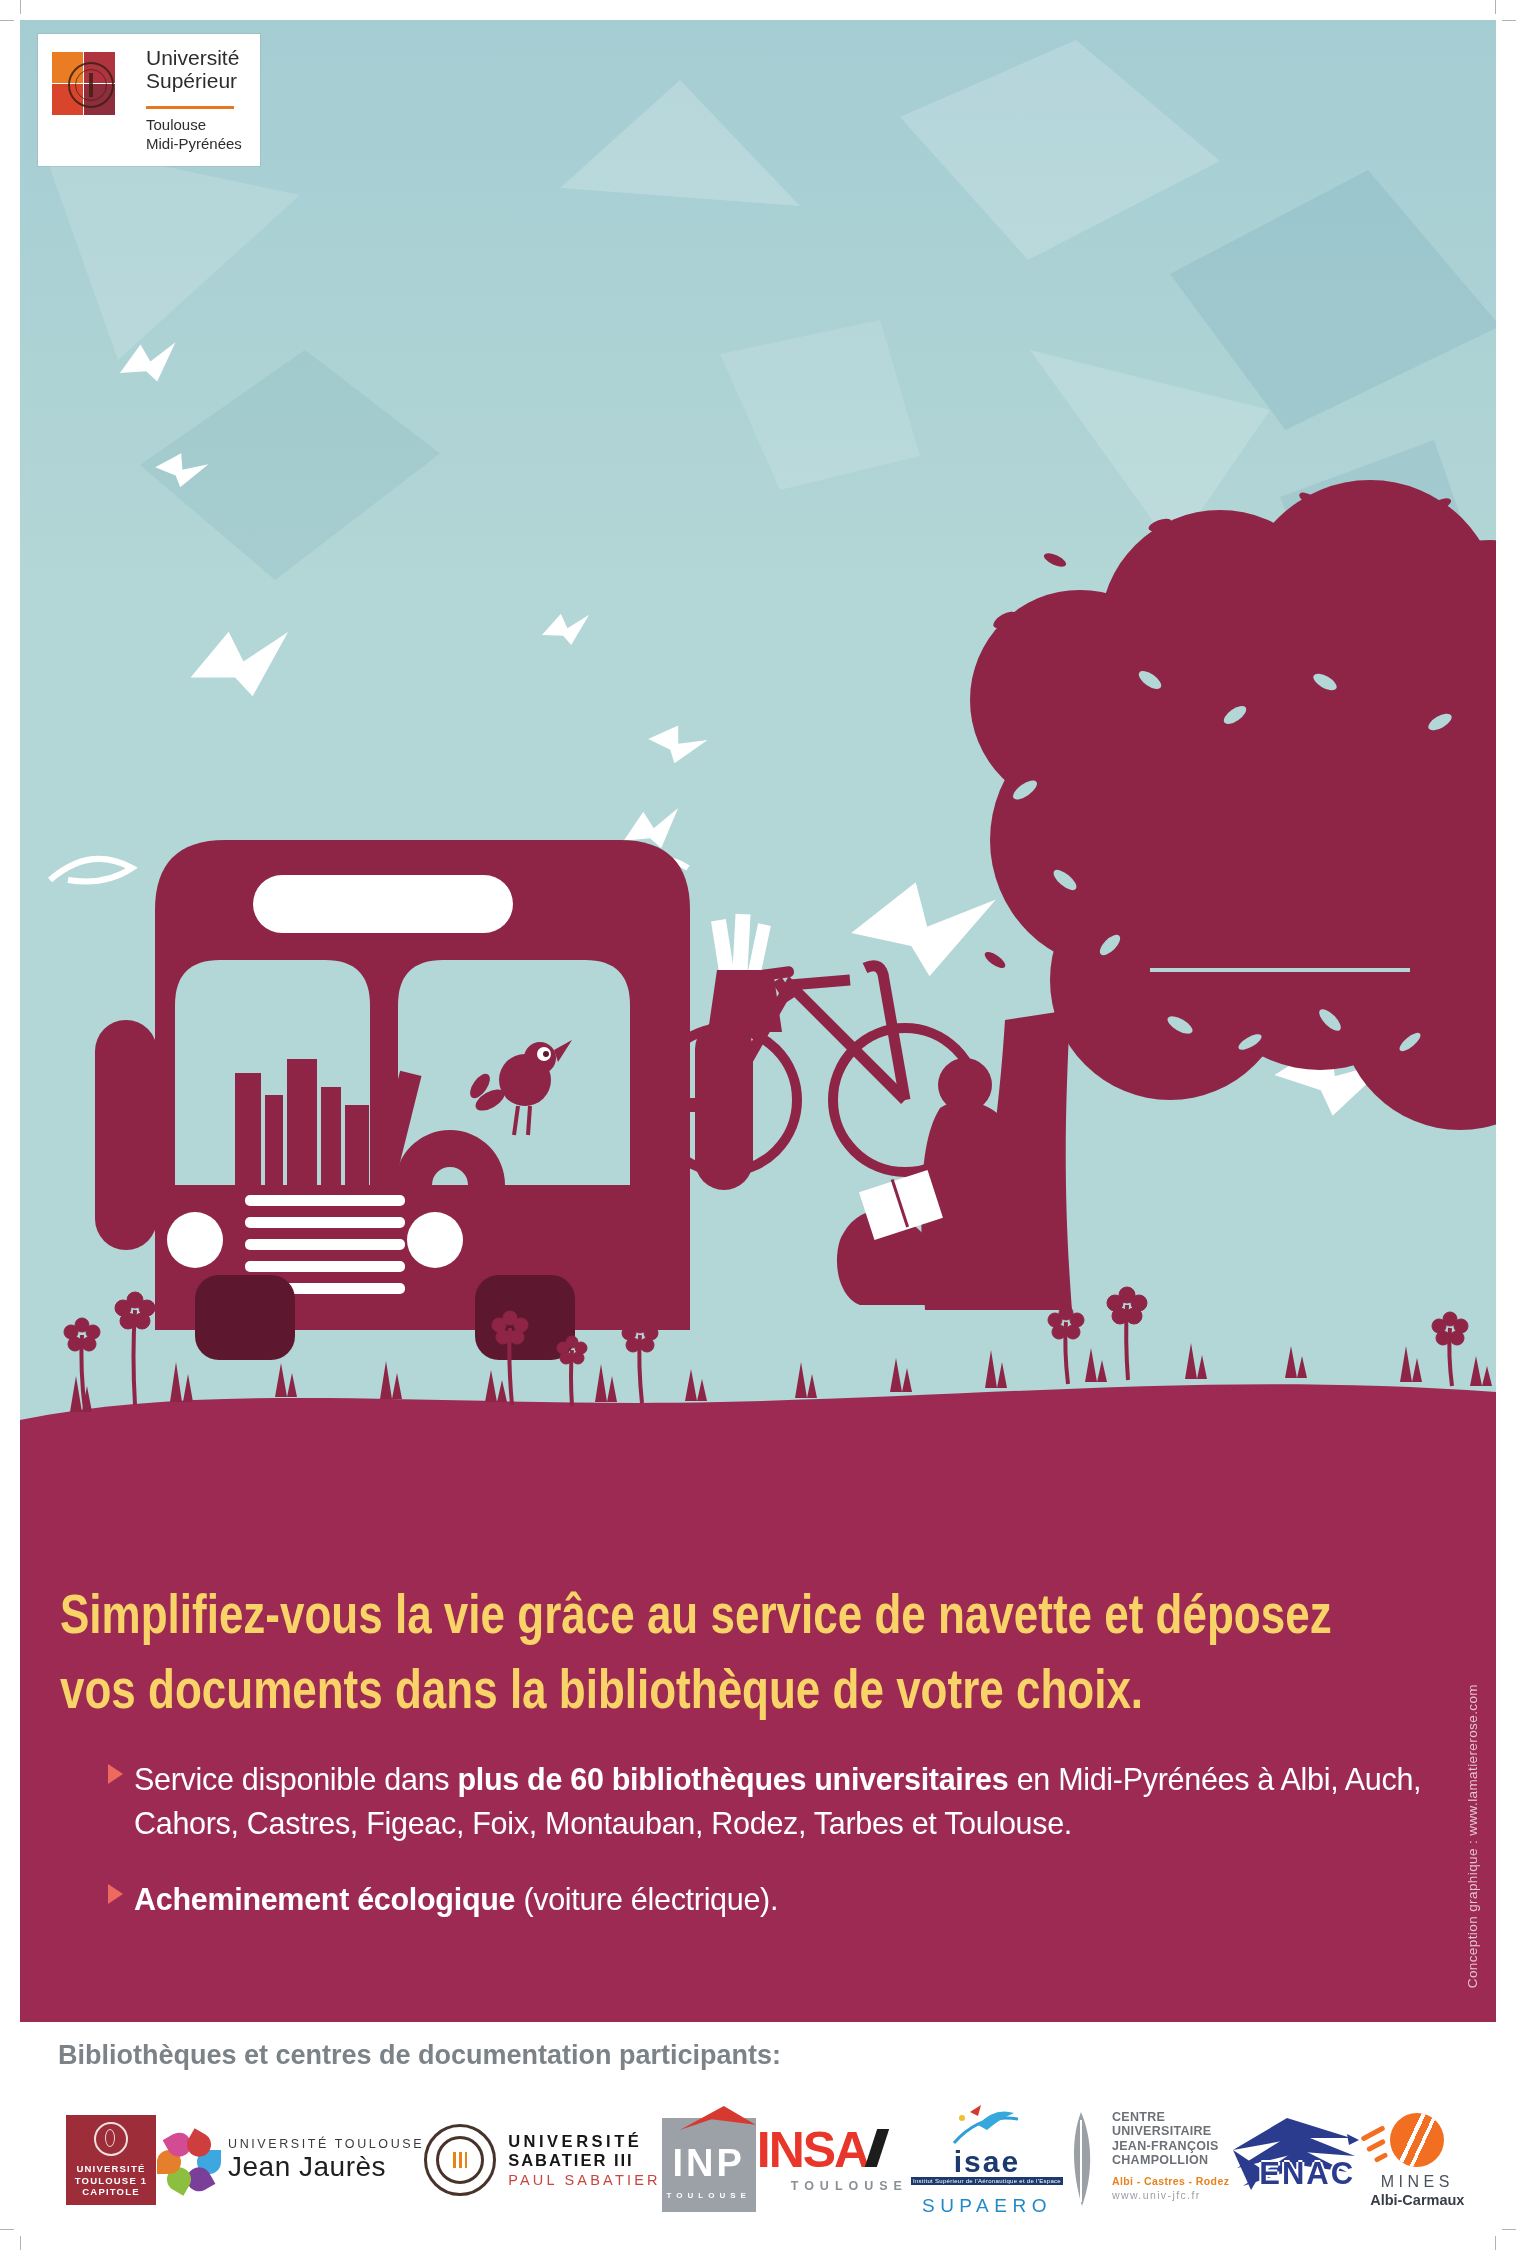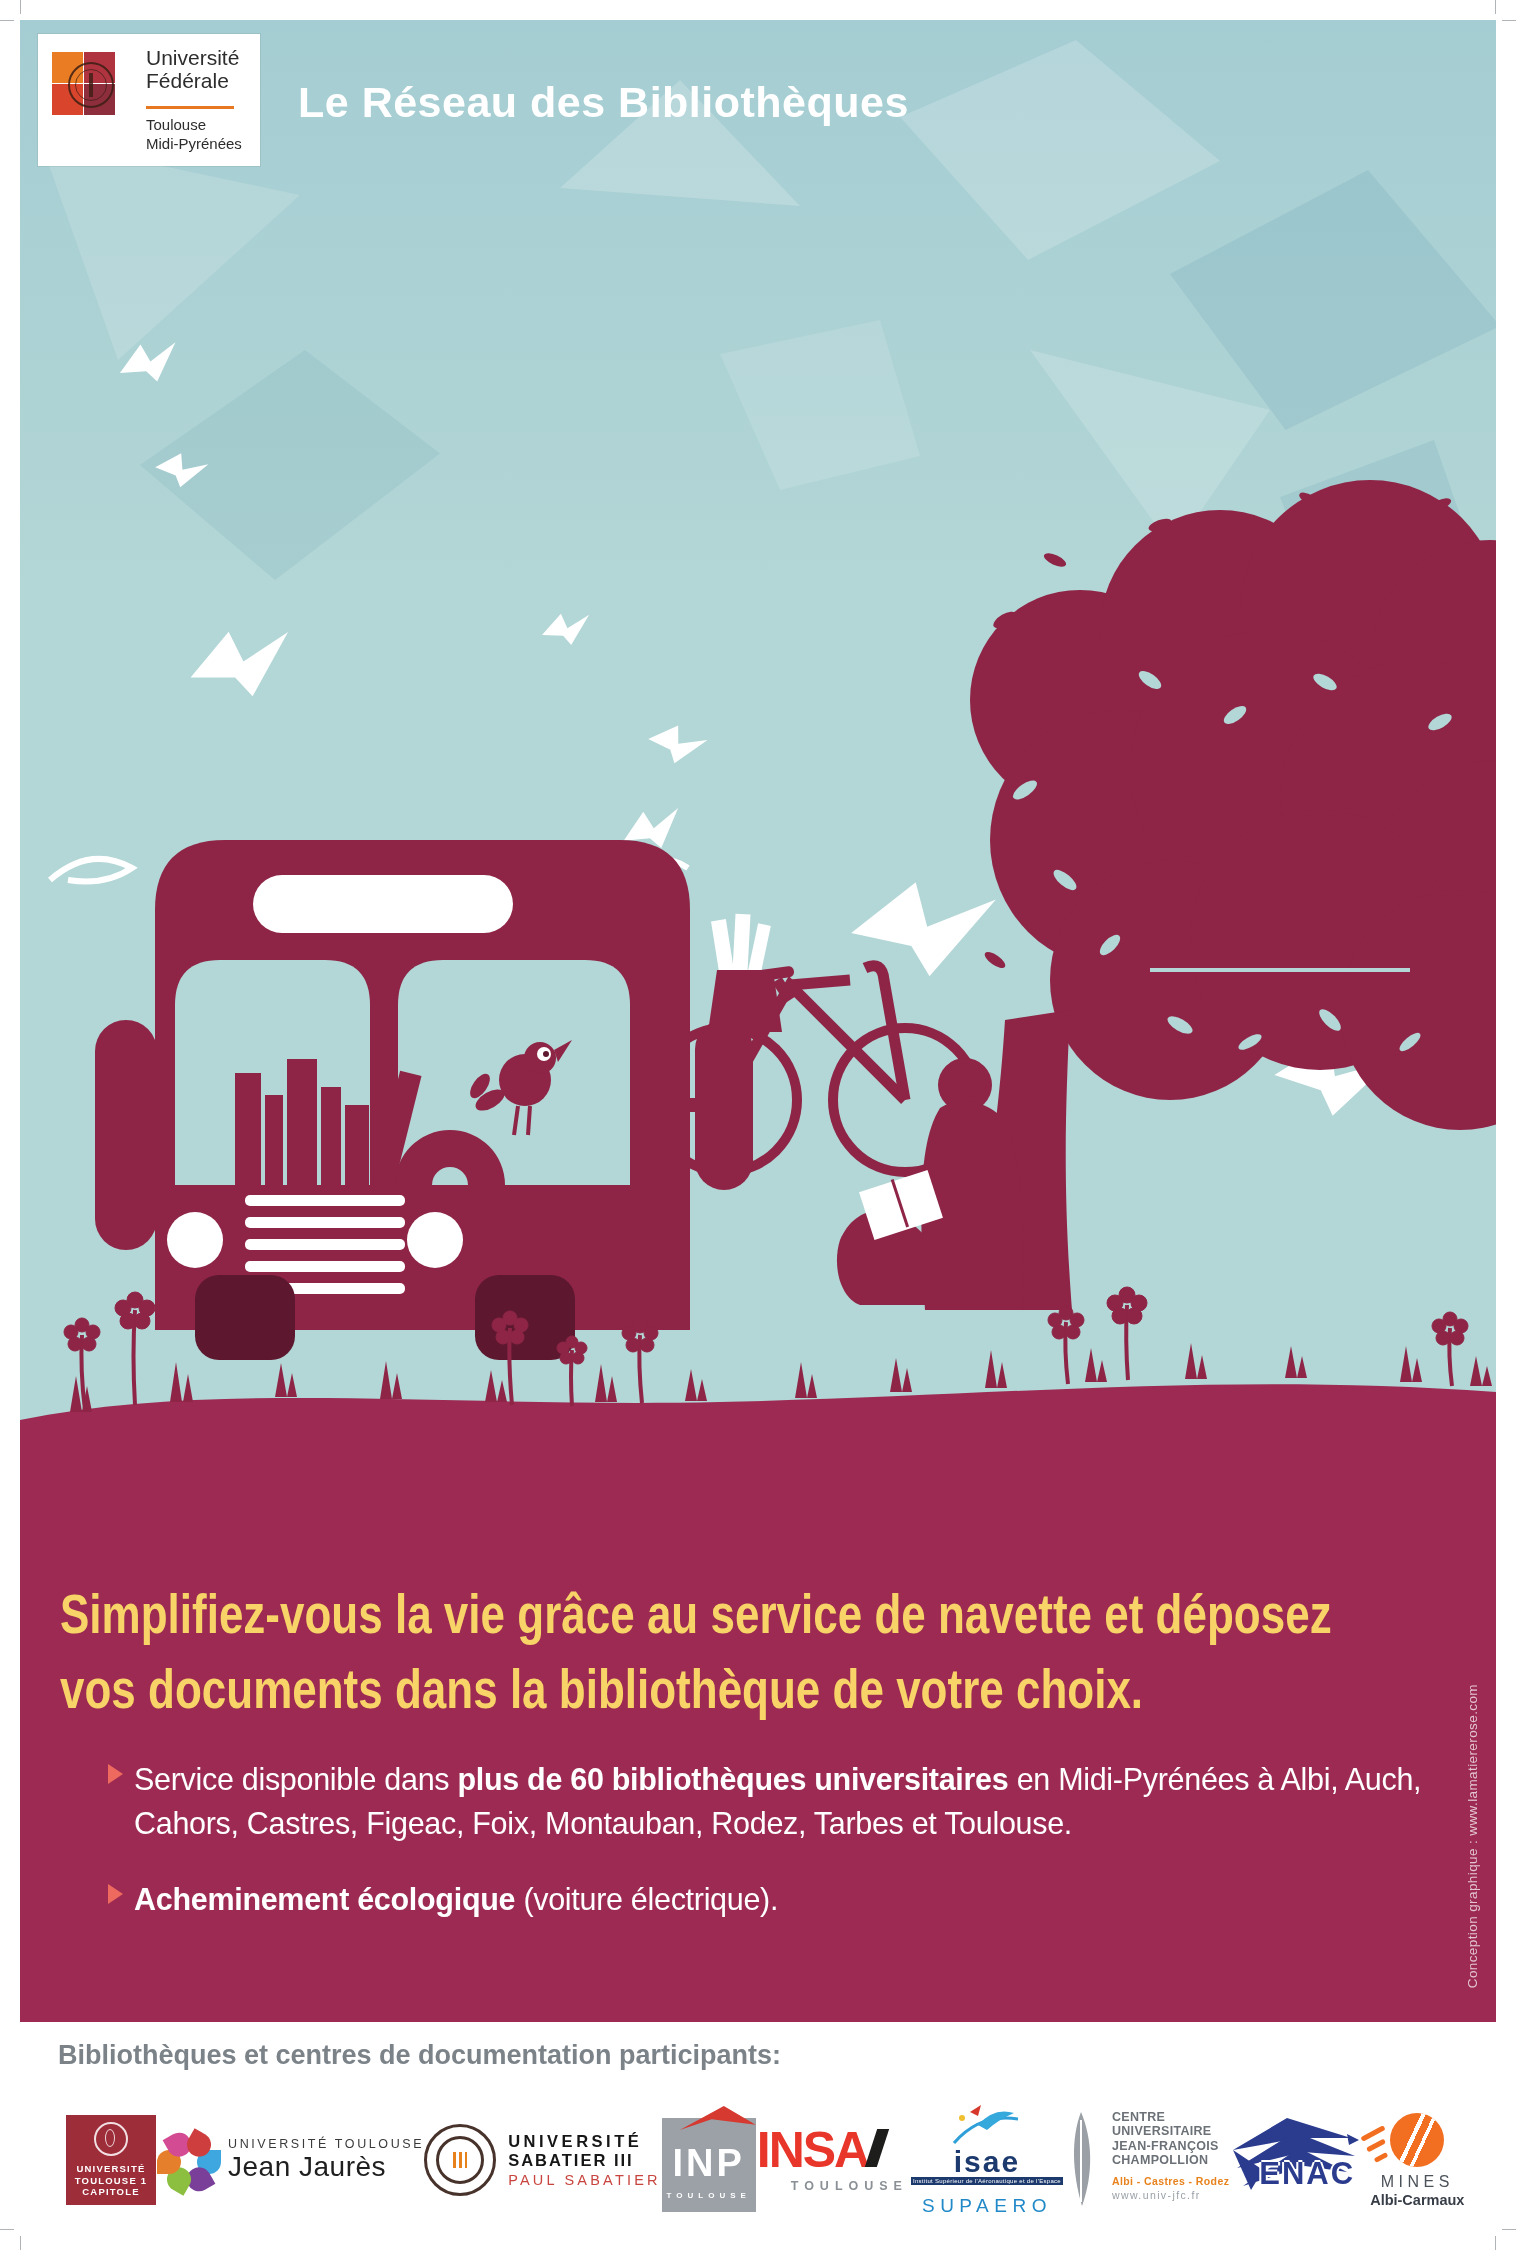--- a/index.html
+++ b/index.html
@@ -365,30 +365,29 @@
 
   <div id="uf-logo">
     <div class="quad" style="left:14px;top:18px;background:#ea7c24;"></div>
     <div class="quad" style="left:46px;top:18px;background:#b03440;"></div>
     <div class="quad" style="left:14px;top:50px;background:#d9452c;"></div>
     <div class="quad" style="left:46px;top:50px;background:#8e2d3c;"></div>
     <div class="quad" style="left:62px;top:66px;width:15px;height:15px;background:#8e2d3c;"></div>
     <div id="seal"></div>
     <div class="abs uf-name" style="left:108px;top:12px;">
       <div>Université</div>
-      <div>Fédérale</div>
+      <div>Supérieur</div>
     </div>
     <div id="uf-rule"></div>
     <div class="abs uf-sub" style="left:108px;top:82px;">
       <div>Toulouse</div>
       <div>Midi-Pyrénées</div>
     </div>
   </div>
 
-  <div id="poster-title">Le Réseau des Bibliothèques</div>
 
 
   <div id="band">
     <div id="headline">
       <div>Simplifiez-vous la vie grâce au service de navette et déposez</div>
       <div>vos documents dans la bibliothèque de votre choix.</div>
     </div>
 
     <div class="bullet-row" style="top:262px;">
       <span class="tri"></span>

